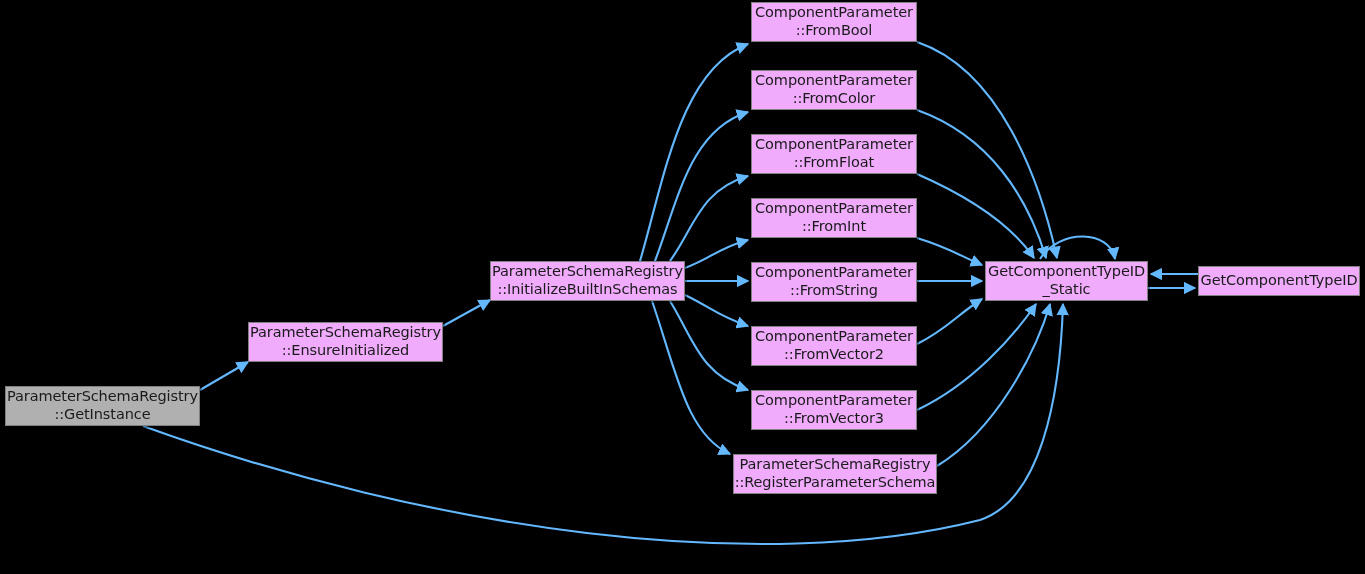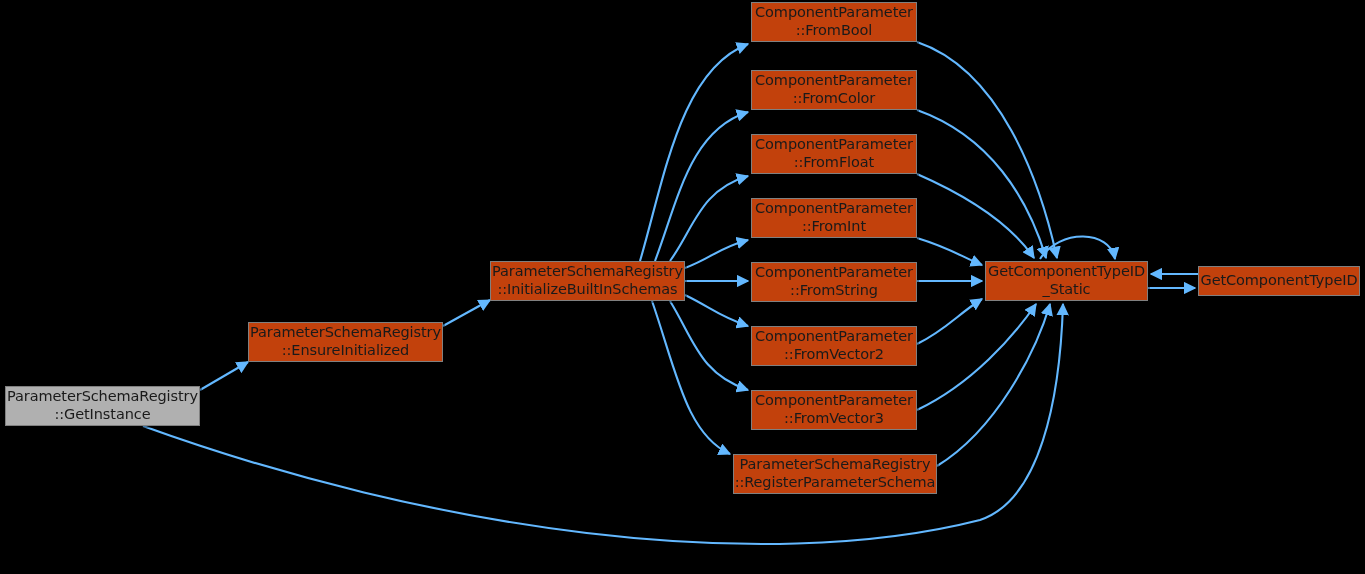--- a/index.html
+++ b/index.html
@@ -19,21 +19,21 @@
     position: absolute;
     left: 0;
     top: 0;
     width: 1365px;
     height: 574px;
     pointer-events: none;
   }
   .node {
     position: absolute;
     box-sizing: border-box;
-    background: #c2410c;
+    background: #f0abfc;
     border: 1px solid #808080;
     box-shadow: 2px 2px 0 rgba(0,0,0,0.35);
     display: flex;
     align-items: center;
     justify-content: center;
     text-align: center;
     color: #1a1a1a;
     font-size: 14.5px;
     line-height: 1.22;
     letter-spacing: -0.1px;

